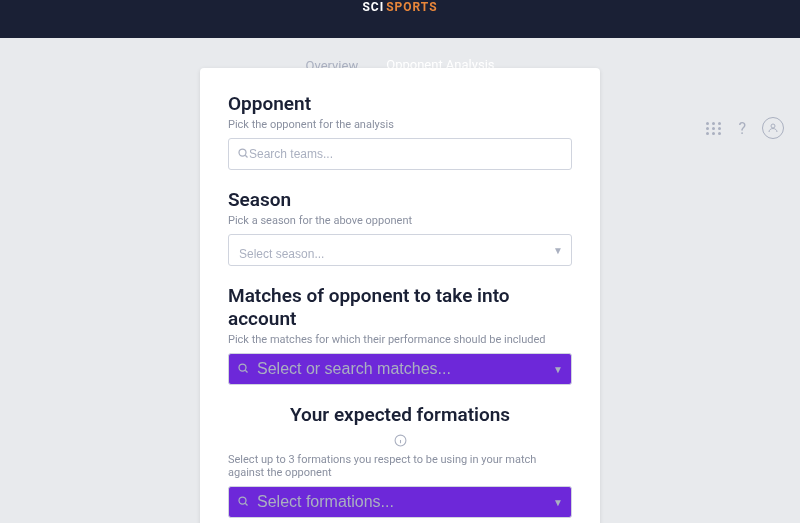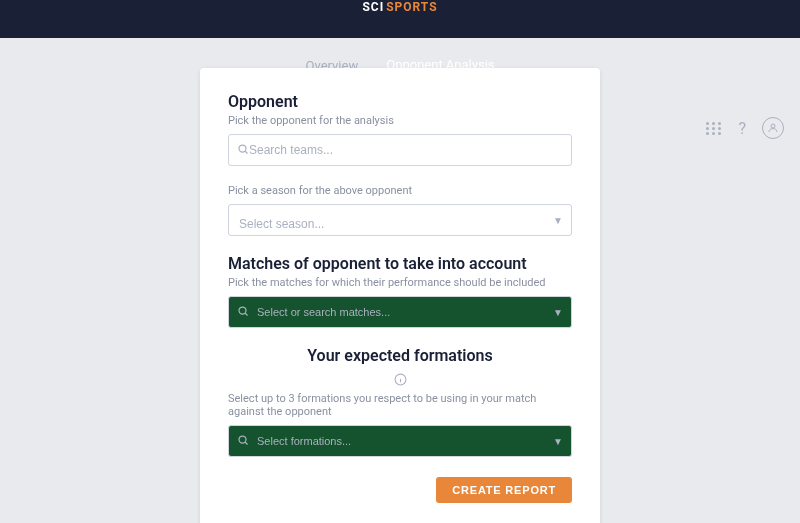--- a/index.html
+++ b/index.html
@@ -93,21 +93,21 @@
       font-weight: 600;
       color: #1a2035;
       margin-bottom: 20px;
     }
 
     
     .form-section {
       margin-bottom: 18px;
     }
     .section-label {
-      font-size: 16px;
+      font-size: 19px;
       font-weight: 600;
       color: #1a2035;
       margin-bottom: 3px;
     }
     .section-desc {
       font-size: 11px;
       color: #8a90a0;
       margin-bottom: 7px;
     }
 
@@ -184,23 +184,23 @@
       color: #aab0c0;
       font-size: 10px;
       pointer-events: none;
     }
     .combo-input {
       width: 100%;
       height: 32px;
       border: 1px solid #d0d4de;
       border-radius: 3px;
       padding: 0 28px 0 28px;
-      font-size: 11px;
-      color: #aab0c0;
-      background: #14532d;
+      font-size: 16px;
+      color: #aab0c0;
+      background: #6d28d9;
       outline: none;
     }
     .combo-input::placeholder { color: #aab0c0; }
 
     
     .section-label-row {
       display: flex;
       align-items: center;
       gap: 5px;
       margin-bottom: 3px;
@@ -304,20 +304,21 @@
           <svg width="12" height="12" viewBox="0 0 24 24" fill="none" stroke="#aab0c0" stroke-width="2.5">
             <circle cx="11" cy="11" r="7"></circle>
             <line x1="16.5" y1="16.5" x2="21" y2="21"></line>
           </svg>
         </span>
         <input class="search-input" type="text" placeholder="Search teams..." style="">
       </div>
     </div>
 
     <div class="form-section">
+      <div class="section-label">Season</div>
       <div class="section-desc">Pick a season for the above opponent</div>
       <div class="select-wrapper">
         <select class="custom-select">
           <option value="" disabled="" selected="">Select season...</option>
         </select>
         <span class="select-arrow">▼</span>
       </div>
     </div>
 
     <div class="form-section">

